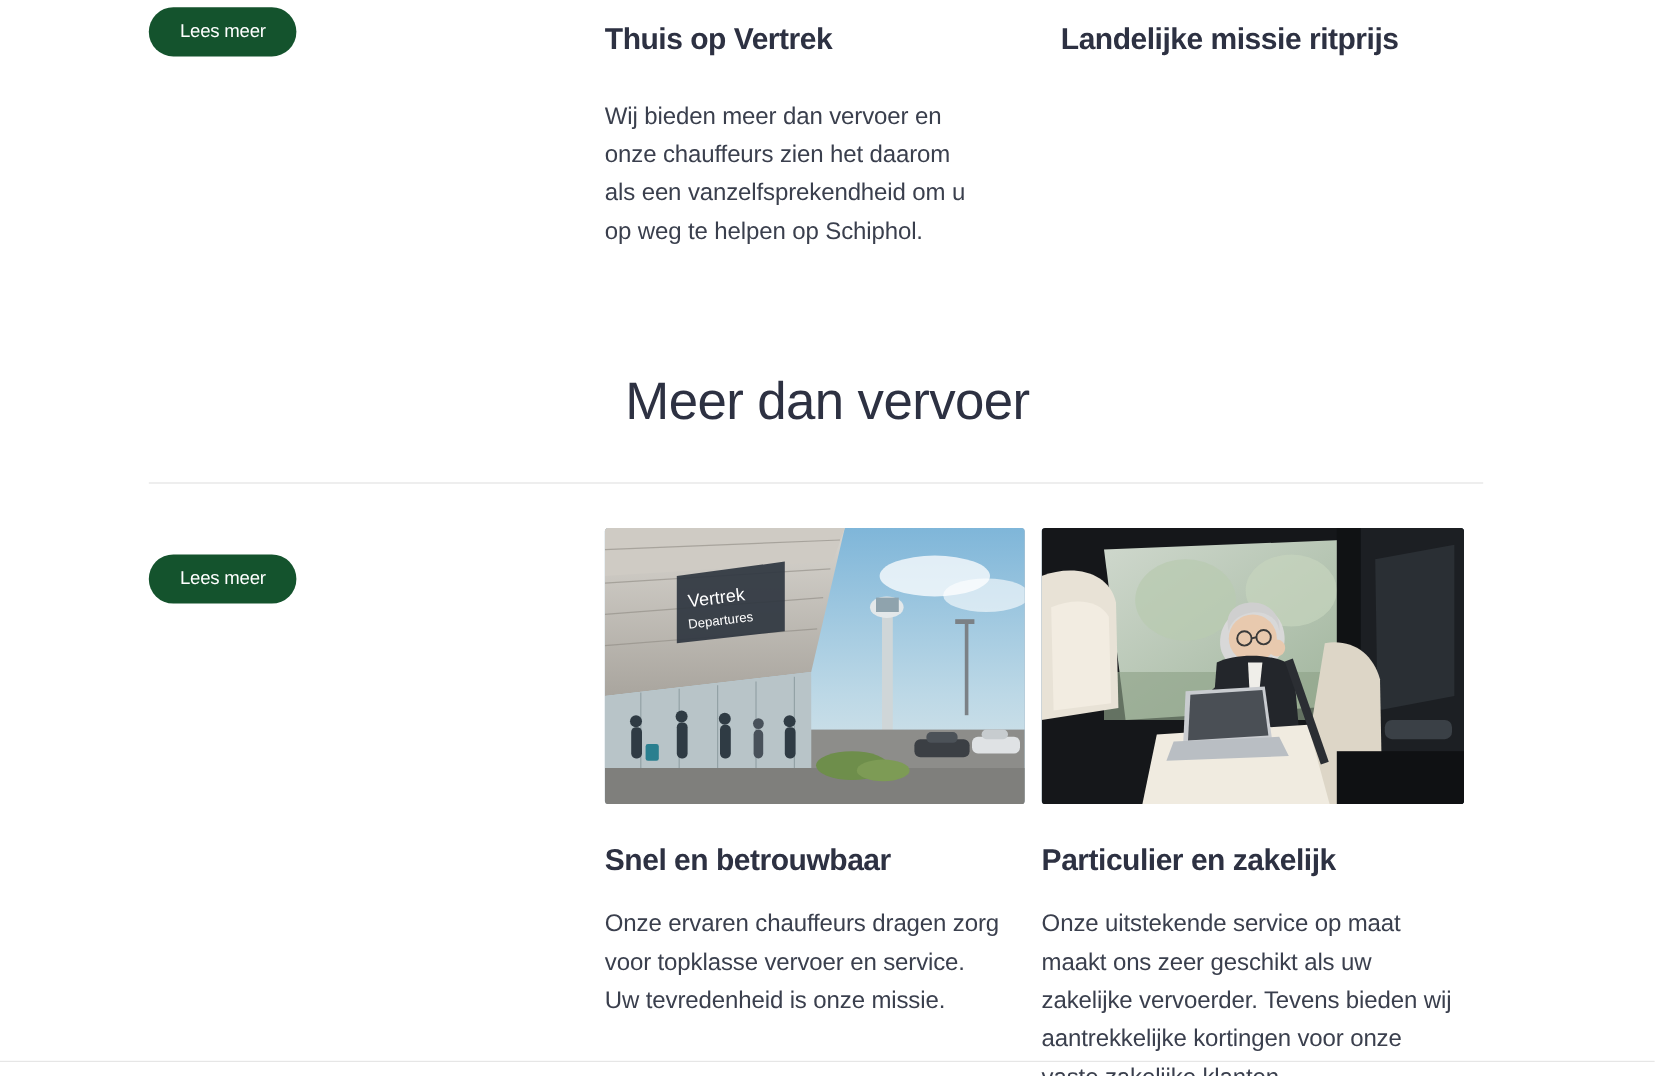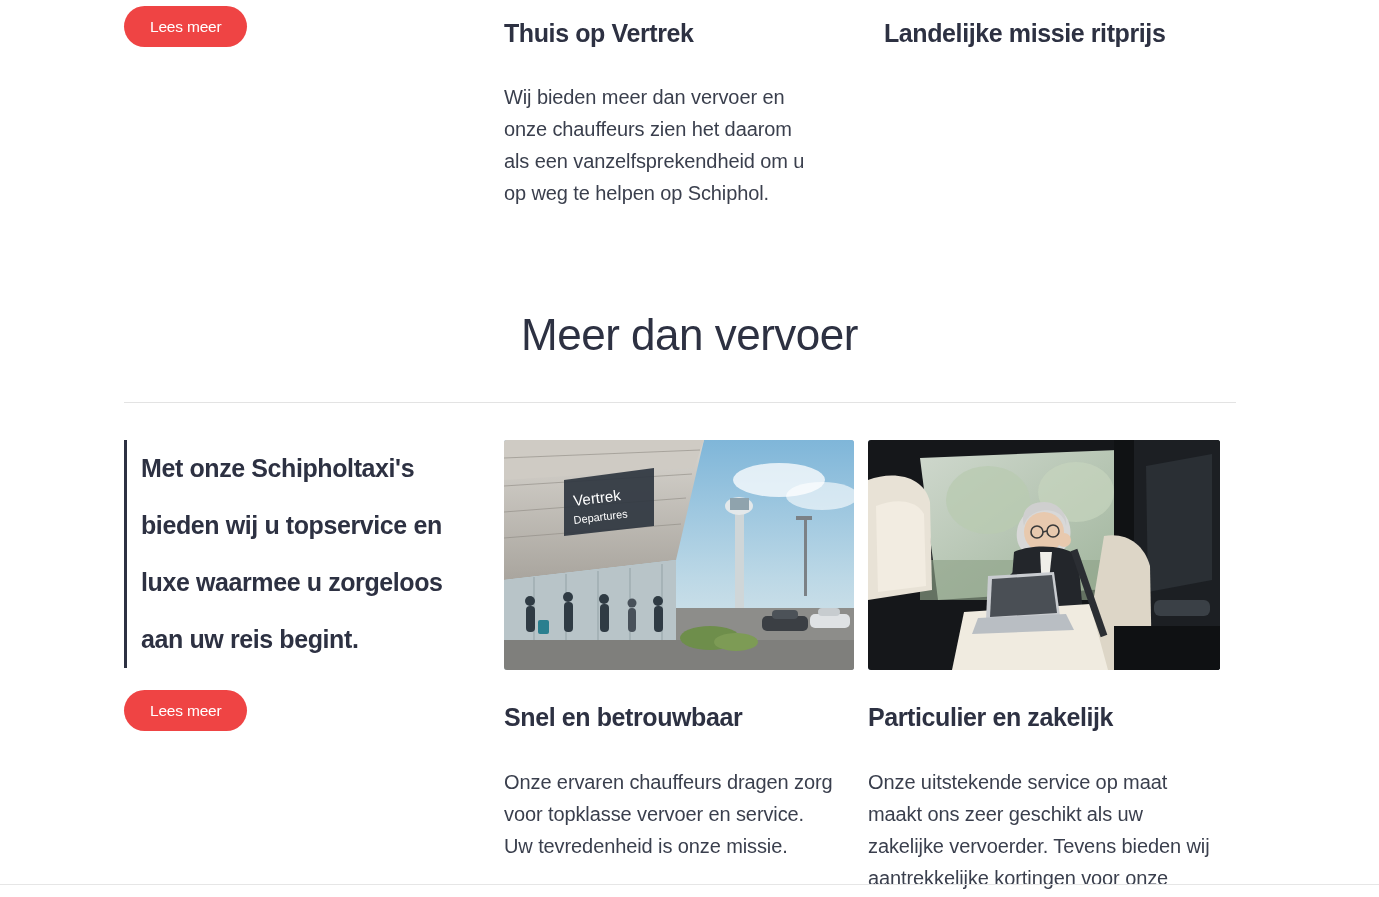--- a/index.html
+++ b/index.html
@@ -21,21 +21,21 @@
     position: relative;
     width: 1379px;
     height: 897px;
   }
 
   
   .pill-btn {
     display: inline-flex;
     align-items: center;
     justify-content: center;
-    background: #ef4444;
+    background: #14532d;
     color: #ffffff;
     border: none;
     border-radius: 24px;
     height: 41px;
     padding: 0 26px;
     font-size: 15.5px;
     letter-spacing: -0.2px;
     cursor: pointer;
     font-family: "Liberation Sans", sans-serif;
   }
@@ -157,21 +157,21 @@
     position: relative;
     background: #9fb4c4;
   }
 
   .photo svg { display: block; width: 100%; height: 100%; }
 
   .media-col-1 .card-heading,
   .media-col-2 .card-heading { margin-top: 32px; }
 
   .media-col-1 .card-body,
-  .media-col-2 .card-body { margin-top: 34px; }
+  .media-col-2 .card-body { margin-top: 22px; }
 
   .bottom-rule {
     position: absolute;
     left: 0;
     top: 884px;
     width: 1379px;
     height: 1px;
     background: #e6e6e6;
   }
 </style>
@@ -194,21 +194,20 @@
     <div class="col-right">
       <h2 class="card-heading">Landelijke missie ritprijs</h2>
     </div>
   </div>
 
   <div class="section-title">Meer dan vervoer</div>
 
   <div class="divider"></div>
 
   <div class="lower-left">
-    <div class="quote">Met onze Schipholtaxi's bieden wij u topservice en luxe waarmee u zorgeloos aan uw reis begint.</div>
     <div class="pill-wrap">
       <button class="pill-btn">Lees meer</button>
     </div>
   </div>
 
   <div class="media-col-1">
     <div class="photo">
       <svg viewBox="0 0 350 230" preserveAspectRatio="none" aria-hidden="true">
         <defs>
           <linearGradient id="sky1" x1="0" y1="0" x2="0" y2="1">

